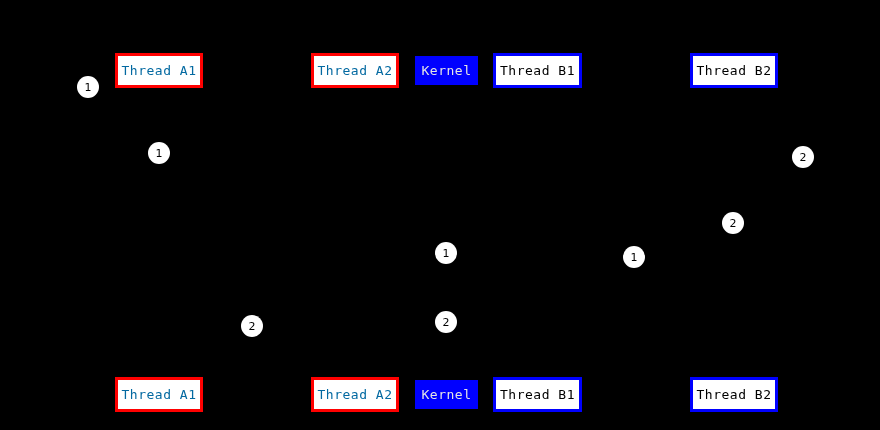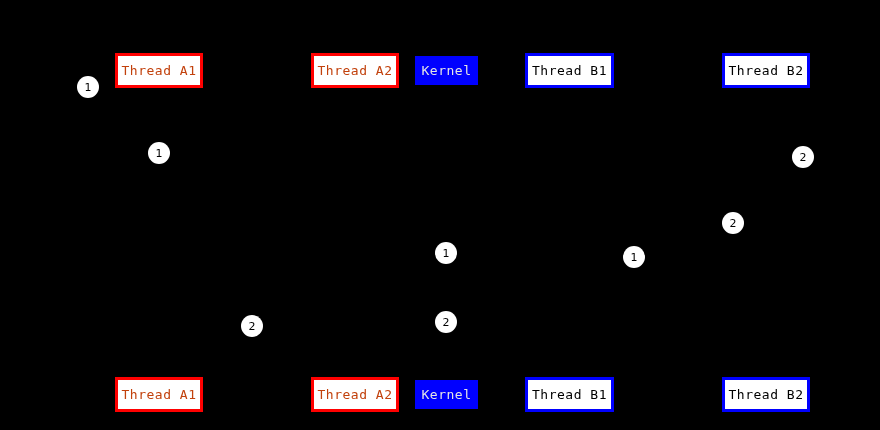--- a/index.html
+++ b/index.html
@@ -22,22 +22,22 @@
     border-style: solid;
     border-width: 3px;
     display: flex;
     align-items: center;
     justify-content: center;
     font-size: 13px;
     letter-spacing: 0.5px;
     white-space: nowrap;
     color: #000000;
   }
-  .lifeline-box.red   { border-color: #ff0000; background: #ffffff; color: #c2410c; }
-  .lifeline-box.blue  { border-color: #0000ff; background: #ffffff; color: #000000; margin-left: 32px; }
+  .lifeline-box.red   { border-color: #ff0000; background: #ffffff; color: #0369a1; }
+  .lifeline-box.blue  { border-color: #0000ff; background: #ffffff; color: #000000; }
   .lifeline-box.solid-blue { border-color: #0000ff; background: #0000ff; color: #e5e5e5; }
 
   .lifeline-line {
     position: absolute;
     width: 1px;
     background: #000000;
   }
   .msg-line {
     position: absolute;
     height: 1px;

